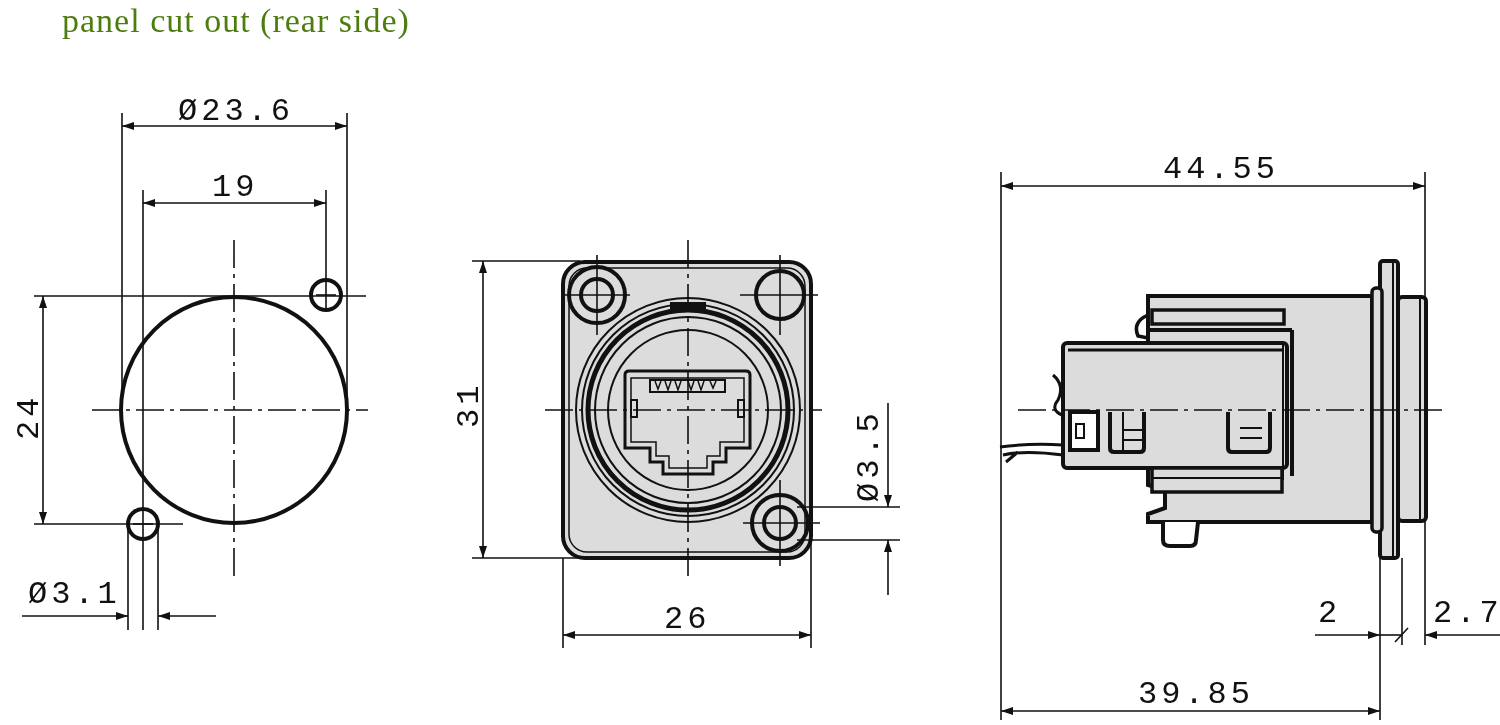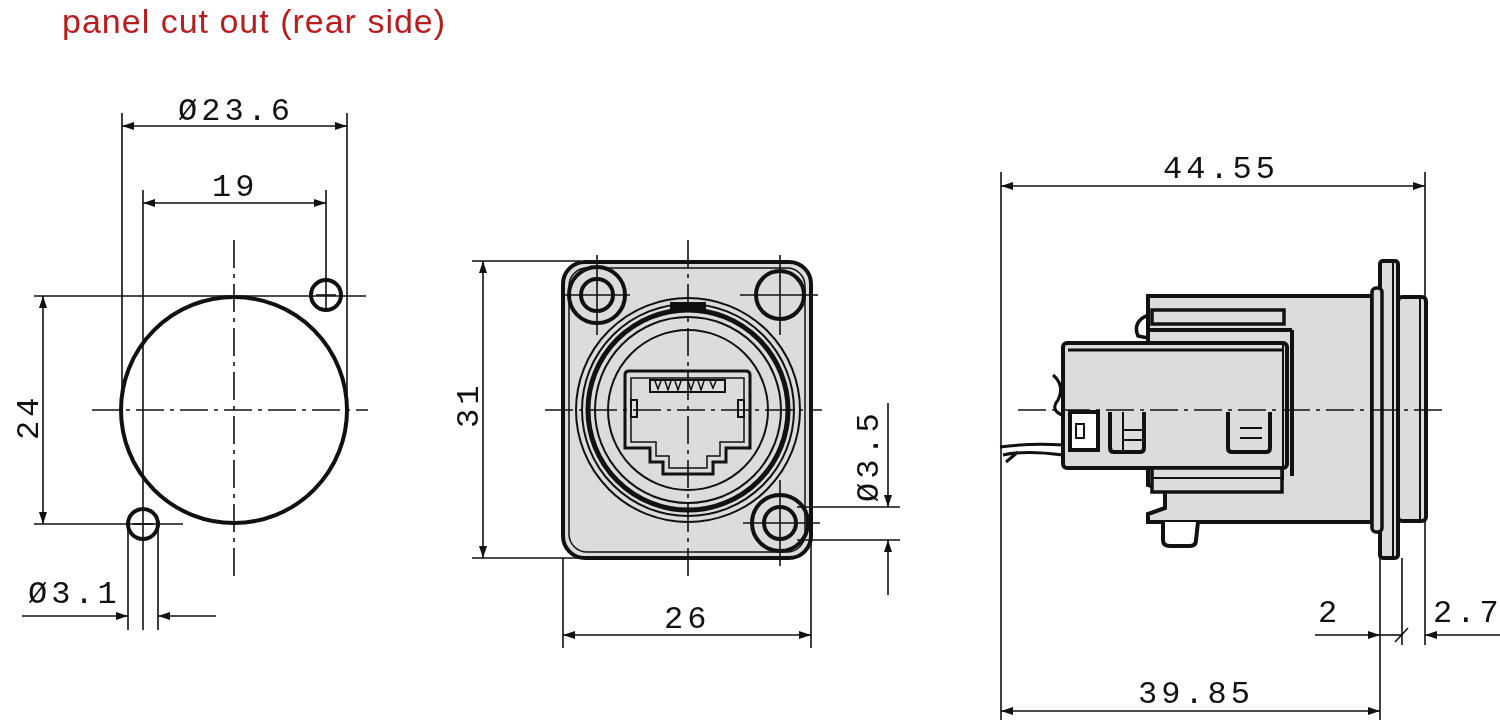--- a/index.html
+++ b/index.html
@@ -1,20 +1,20 @@
 <!DOCTYPE html>
 <html><head>
 <meta charset="utf-8">
 <style>
   html, body { margin: 0; padding: 0; background: #ffffff; }
   body { width: 1500px; height: 725px; position: relative; overflow: hidden; }
   .title {
     position: absolute; left: 62px; top: 2px;
-    font-family: Liberation Sans, sans-serif;
-    font-size: 34px; color: #b91c1c; letter-spacing: 1px; white-space: pre;
+    font-family: Liberation Serif, serif;
+    font-size: 34px; color: #4d7c0f; letter-spacing: 1px; white-space: pre;
   }
   svg { position: absolute; left: 0; top: 0; }
   .dimtext {
     font-family: "Liberation Mono", "DejaVu Sans Mono", monospace;
     font-size: 32px; fill: #111; letter-spacing: 4px;
   }
   .thin { stroke: #111; stroke-width: 1.6; fill: none; }
   .center { stroke: #111; stroke-width: 1.6; fill: none; stroke-dasharray: 28 6 4 6; }
   .thick { stroke: #111; stroke-width: 4; fill: none; }
   .body-fill { fill: #dcdcdc; stroke: #111; stroke-width: 4; }

